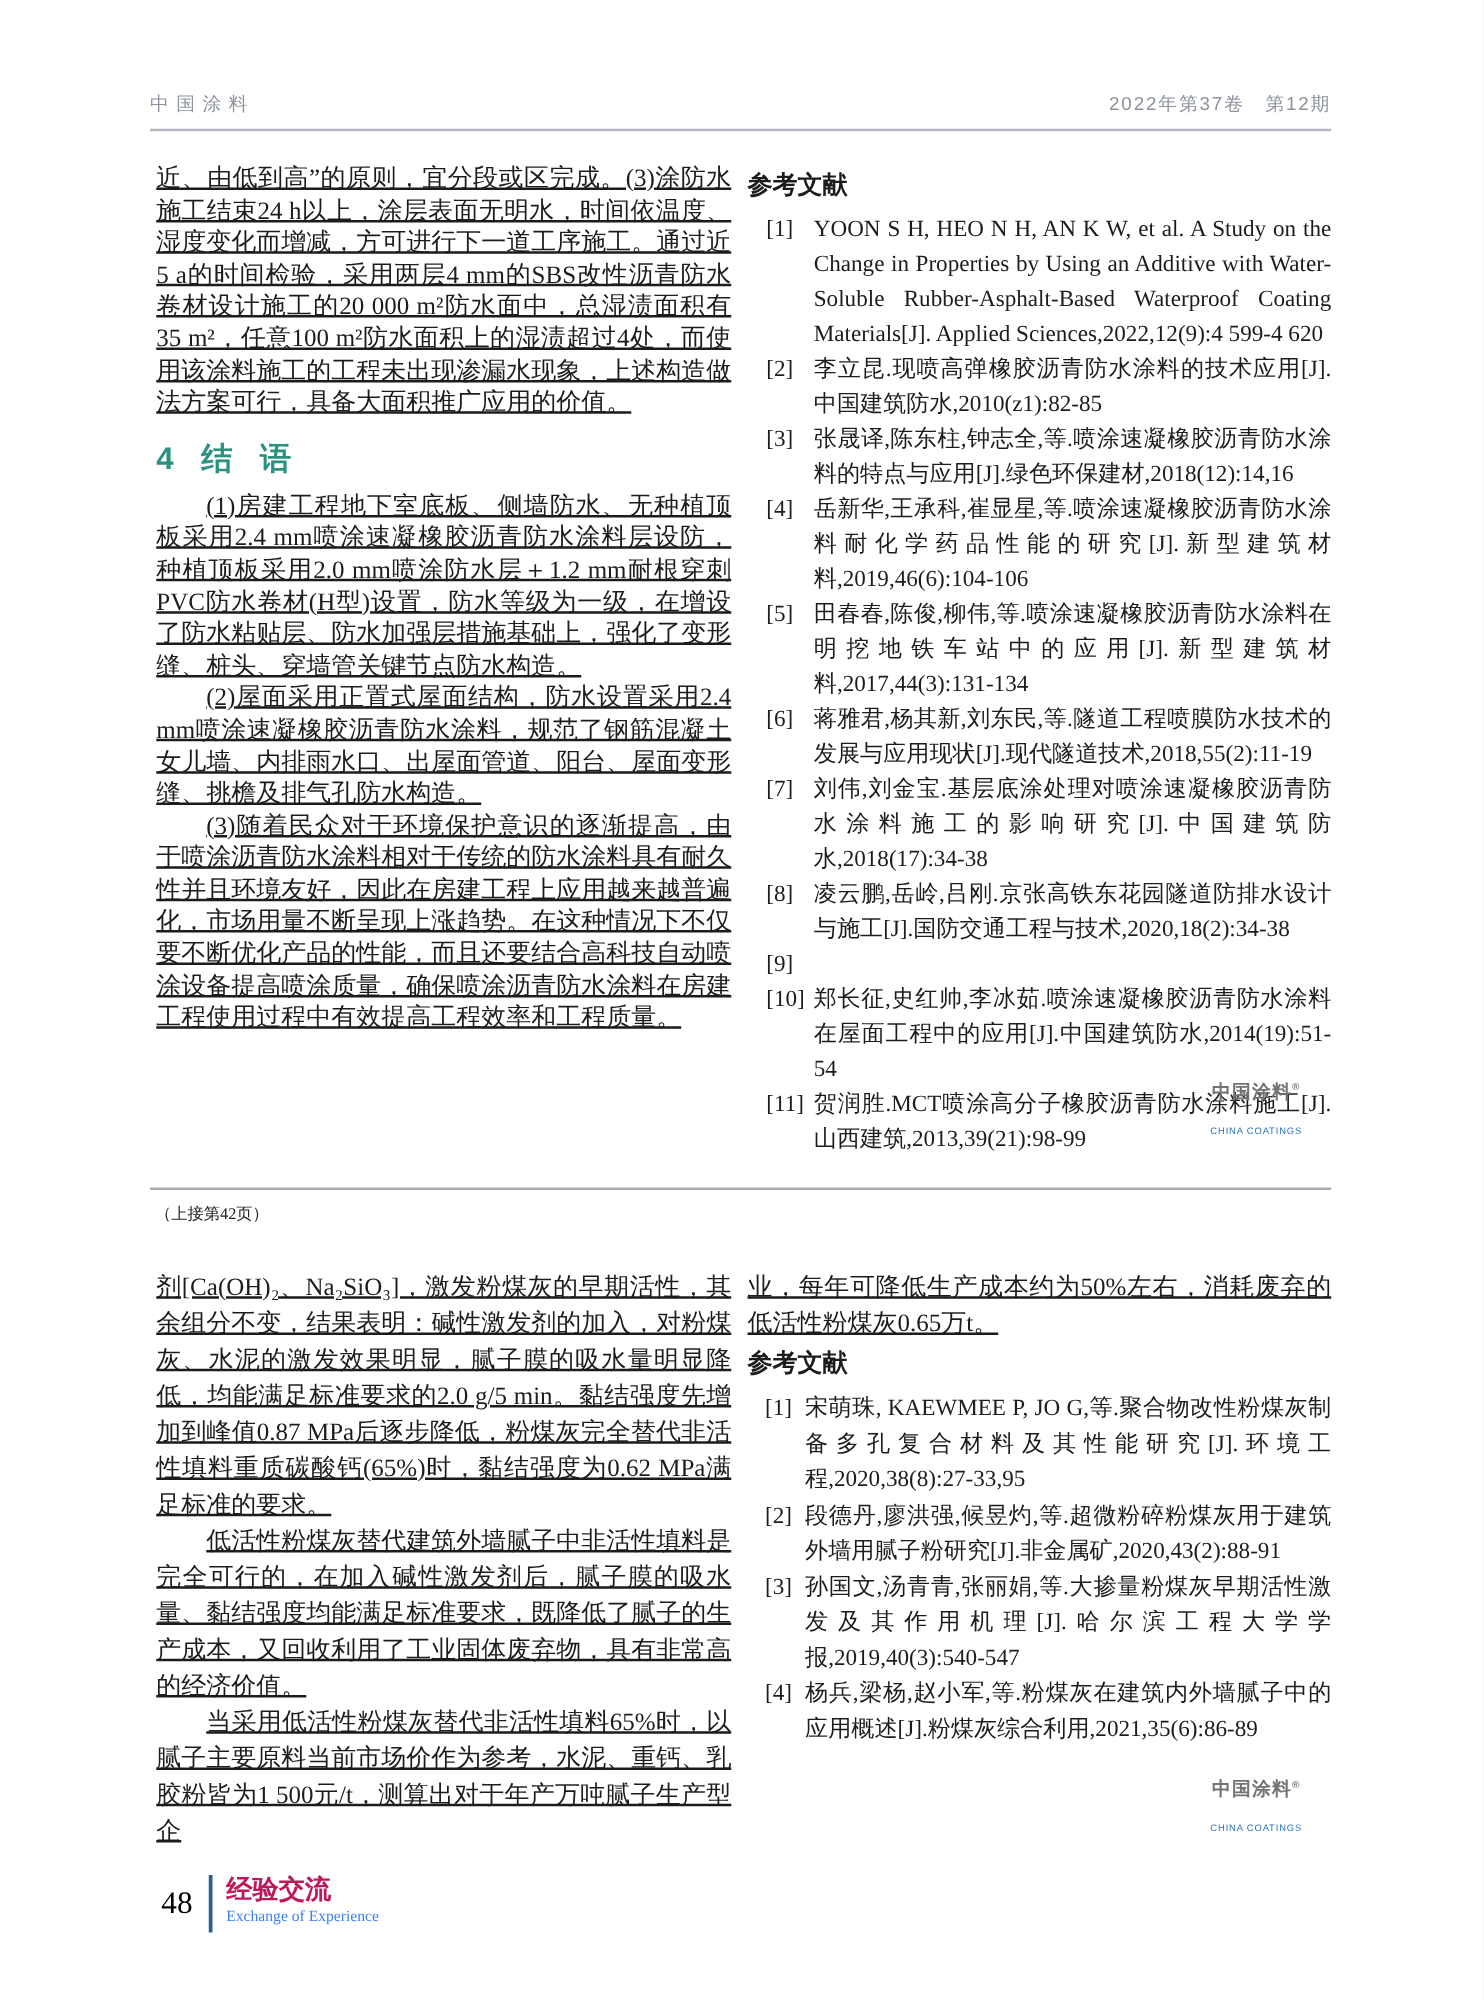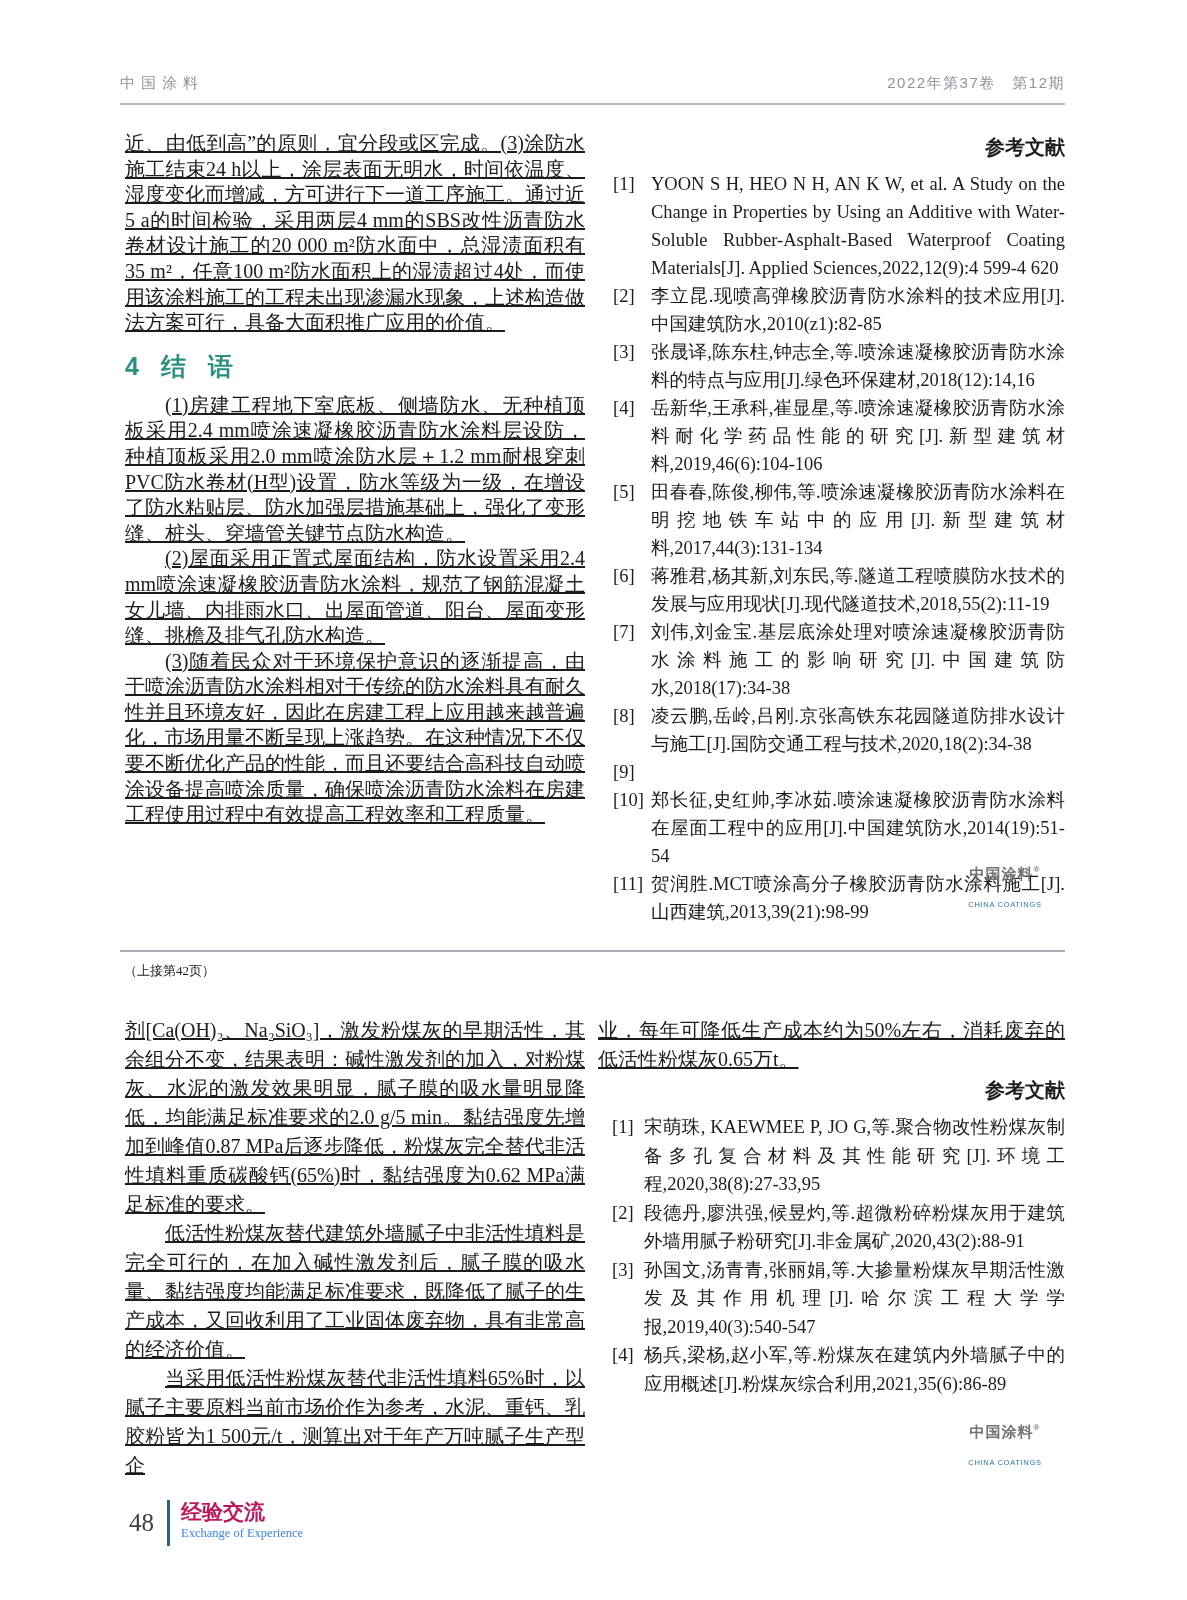--- a/index.html
+++ b/index.html
@@ -31,21 +31,21 @@
   .indent { text-indent:2em; }
   
   .section-heading {
     display:flex; align-items:baseline; color:#2b9181;
     font-family:"Liberation Sans","DejaVu Sans",sans-serif;
     font-weight:bold; font-size:25px; margin:14px 0 10px 0;
   }
   .section-heading .num { margin-right:22px; }
   .section-heading .title { letter-spacing:22px; }
   
-  .refs-title { text-align:right; font-weight:bold; font-size:20px; margin:3px 0 9px 0; }
+  .refs-title { text-align:left; font-weight:bold; font-size:20px; margin:3px 0 9px 0; }
   .ref-item { display:flex; font-size:18.5px; line-height:28px; }
   .ref-marker { flex:0 0 53px; box-sizing:border-box; padding-left:15px; }
   .refs-2 .ref-marker { flex:0 0 46px; padding-left:14px; }
   .ref-text { flex:1; text-align:justify; }
   .bottom-section .ref-item { line-height:28.5px; }
   
   .divider { position:absolute; top:950px; left:120px; right:122px; height:2px; background:#a7adb3; }
   .continued-note { position:absolute; top:962px; left:124px; font-size:13px; color:#222; }
   
   .logo {
@@ -53,21 +53,21 @@
     font-family:"Liberation Sans","DejaVu Sans",sans-serif; line-height:1;
   }
   .logo-cn { color:#737373; font-weight:bold; font-size:15px; letter-spacing:1px; white-space:nowrap; }
   .logo-mark { font-size:8px; vertical-align:top; }
   .logo-en { color:#2a74b8; font-size:7.5px; letter-spacing:0.7px; margin-top:20px; white-space:nowrap; }
   .logo1 { top:866px; left:963px; }
   .logo2 { top:1424px; left:963px; }
   
   .footer { position:absolute; top:1500px; left:129px; display:flex; align-items:stretch; height:46px; }
   .page-number {
-    font-size:25px; color:#404040; align-self:center; margin-right:13px;
+    font-size:25px; color:#000000; align-self:center; margin-right:13px;
     font-family:"Liberation Serif",serif;
   }
   .footer-bar { width:3px; background:#2d5f8f; margin-right:11px; }
   .footer-cn {
     font-family:"Liberation Sans","DejaVu Sans",sans-serif;
     font-weight:bold; font-size:21px; color:#be185d; line-height:1.1;
   }
   .footer-en { font-size:12.5px; color:#3b82f6; margin-top:3px; }
 </style>
 </head>

